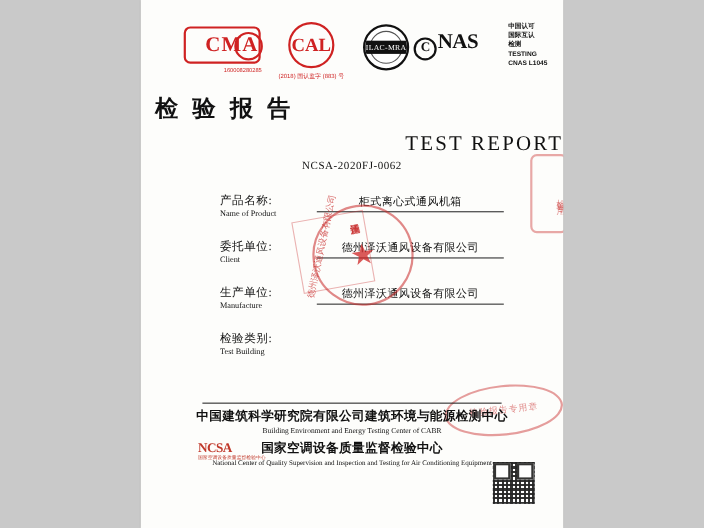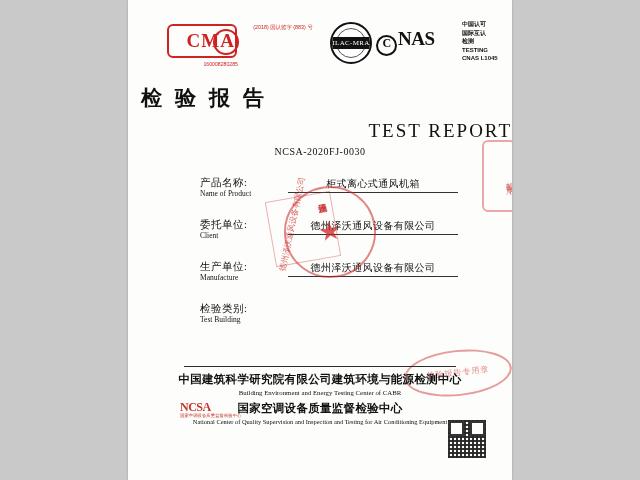--- a/index.html
+++ b/index.html
@@ -428,20 +428,21 @@
   <div class="sheet">
 
     <div class="cert-strip">
 
       <div class="cert cma">
         <div class="ring">CMA</div>
         <div class="code">160008280285</div>
       </div>
 
       <div class="cert cal">
+        <div class="circle">CAL</div>
         <div class="code">(2018) 国认监字 (883) 号</div>
       </div>
 
       <div class="cert ilac">
         <div class="circle">
           <span class="arcs"></span>
           <span class="band">ILAC-MRA</span>
         </div>
       </div>
 
@@ -455,21 +456,21 @@
         <div class="zh">中国认可</div>
         <div class="zh">国际互认</div>
         <div class="zh">检测</div>
         <div>TESTING</div>
         <div>CNAS L1045</div>
       </div>
     </div>
 
     <div class="title-cn">检验报告</div>
     <div class="title-en">TEST REPORT</div>
-    <div class="report-no">NCSA-2020FJ-0030</div>
+    <div class="report-no">NCSA-2020FJ-0062</div>
 
     <div class="fields">
 
       <div class="frow">
         <div class="flabel">
           <span class="zh">产品名称:</span>
           <span class="en">Name of Product</span>
         </div>
         <div class="fvalue">柜式离心式通风机箱</div>
       </div>

